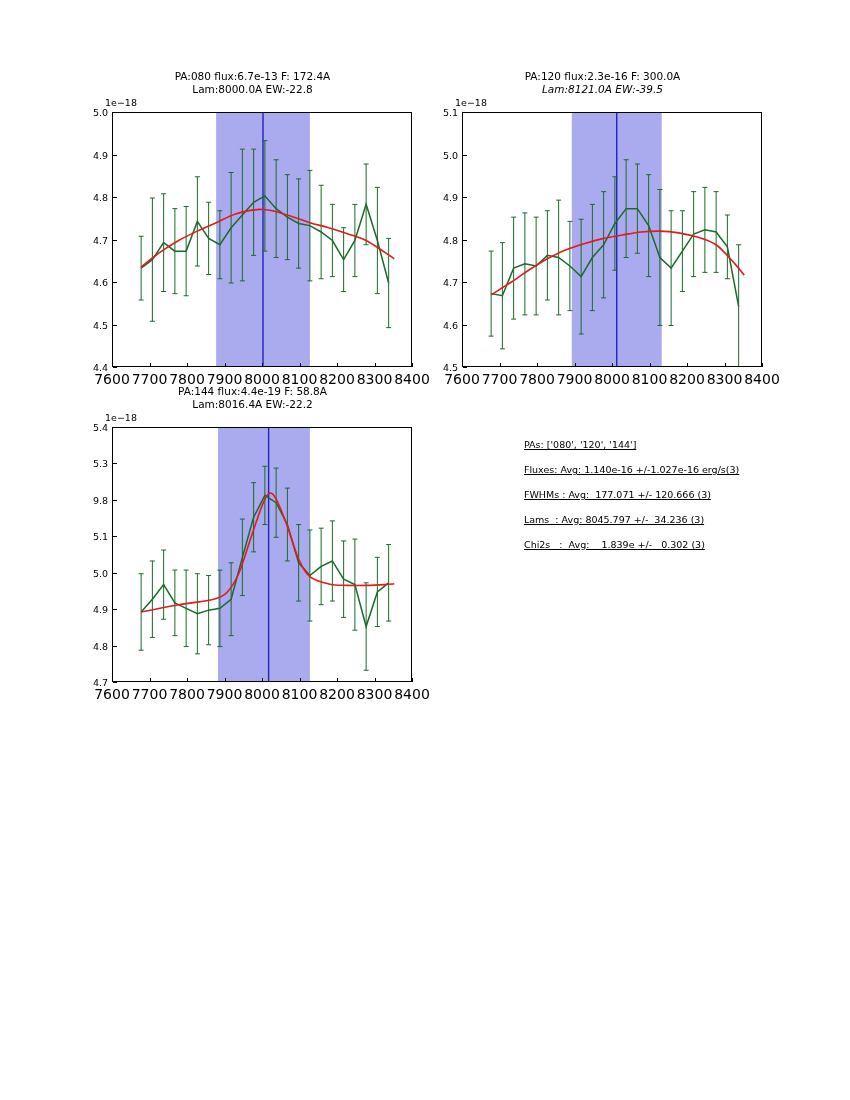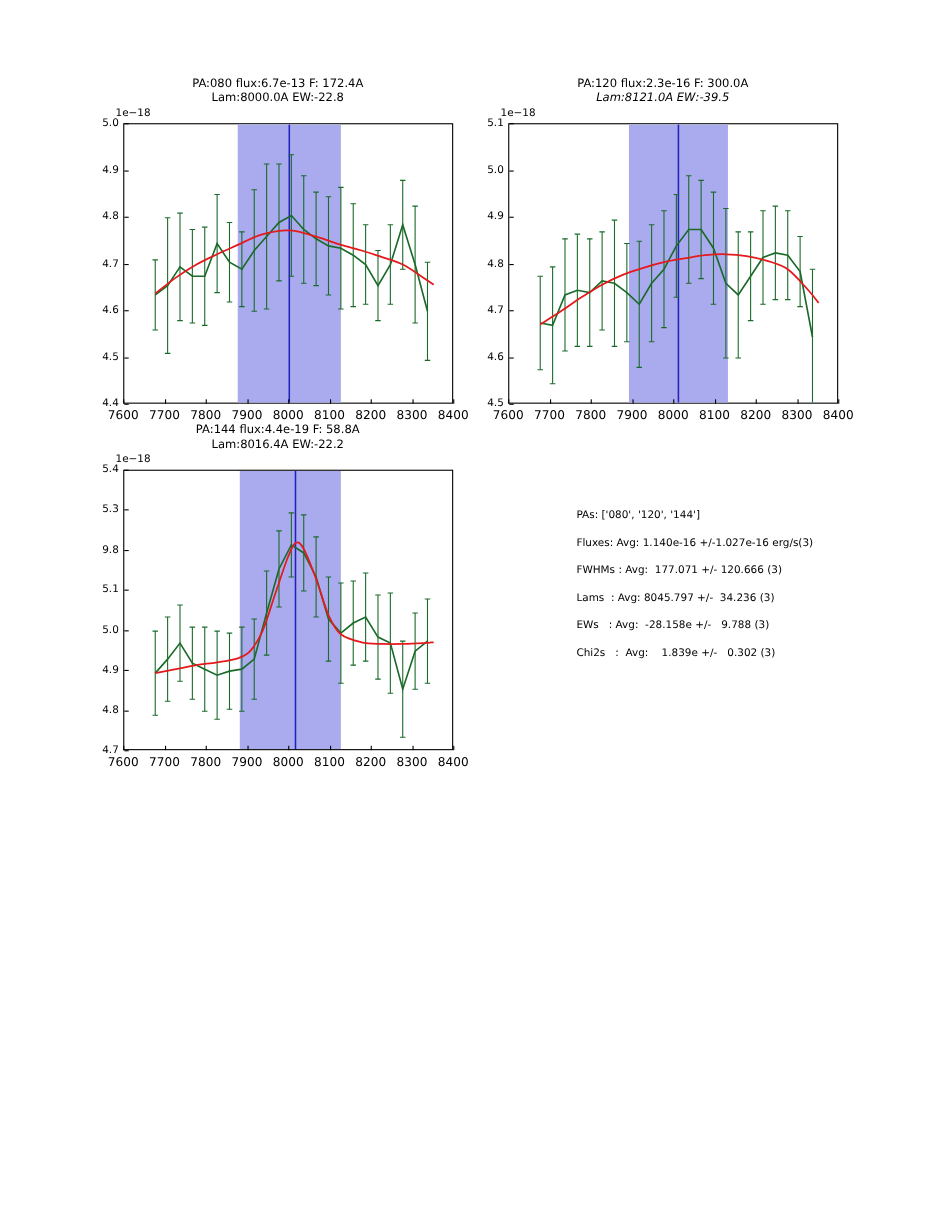--- a/index.html
+++ b/index.html
@@ -38,21 +38,21 @@
   }
   .plotbox {
     position: absolute;
     border: 1px solid #000000;
     box-sizing: border-box;
     background: #ffffff;
     overflow: hidden;
   }
   .tick-label-x {
     position: absolute;
-    font-size: 11px;
+    font-size: 14px;
     color: #000000;
     text-align: left;
     transform: translateX(-50%);
   }
   .tick-label-y {
     position: absolute;
     font-size: 9.5px;
     color: #000000;
     text-align: right;
     transform: translateY(-50%);
@@ -428,15 +428,15 @@
         <div style="position: absolute; left: 33px; top: 151.286px; width: 4px; height: 1px; background: rgb(0, 0, 0);"></div>
         <div class="tick-label-y" style="left: 4px; width: 24px; top: 114.857px;">9.8</div>
         <div style="position: absolute; left: 33px; top: 114.857px; width: 4px; height: 1px; background: rgb(0, 0, 0);"></div>
         <div class="tick-label-y" style="left: 4px; width: 24px; top: 78.4286px;">5.3</div>
         <div style="position: absolute; left: 33px; top: 78.4286px; width: 4px; height: 1px; background: rgb(0, 0, 0);"></div>
         <div class="tick-label-y" style="left: 4px; width: 24px; top: 42px;">5.4</div>
         <div style="position: absolute; left: 33px; top: 42px; width: 4px; height: 1px; background: rgb(0, 0, 0);"></div>
       </div>
   </div>
 
-  <div class="summary" style="left:524px; top:456px;" id="summary-block"><div>PAs: ['080', '120', '144']</div><div>Fluxes: Avg: 1.140e-16 +/-1.027e-16 erg/s(3)</div><div>FWHMs : Avg:  177.071 +/- 120.666 (3)</div><div>Lams  : Avg: 8045.797 +/-  34.236 (3)</div><div>EWs   : Avg:  -28.158e +/-   9.788 (3)</div><div>Chi2s   :  Avg:    1.839e +/-   0.302 (3)</div></div>
+  <div class="summary" style="left:524px; top:432px;text-decoration:underline;" id="summary-block"><div>PAs: ['080', '120', '144']</div><div>Fluxes: Avg: 1.140e-16 +/-1.027e-16 erg/s(3)</div><div>FWHMs : Avg:  177.071 +/- 120.666 (3)</div><div>Lams  : Avg: 8045.797 +/-  34.236 (3)</div><div>Chi2s   :  Avg:    1.839e +/-   0.302 (3)</div></div>
 
 </div>
 
 </body></html>

